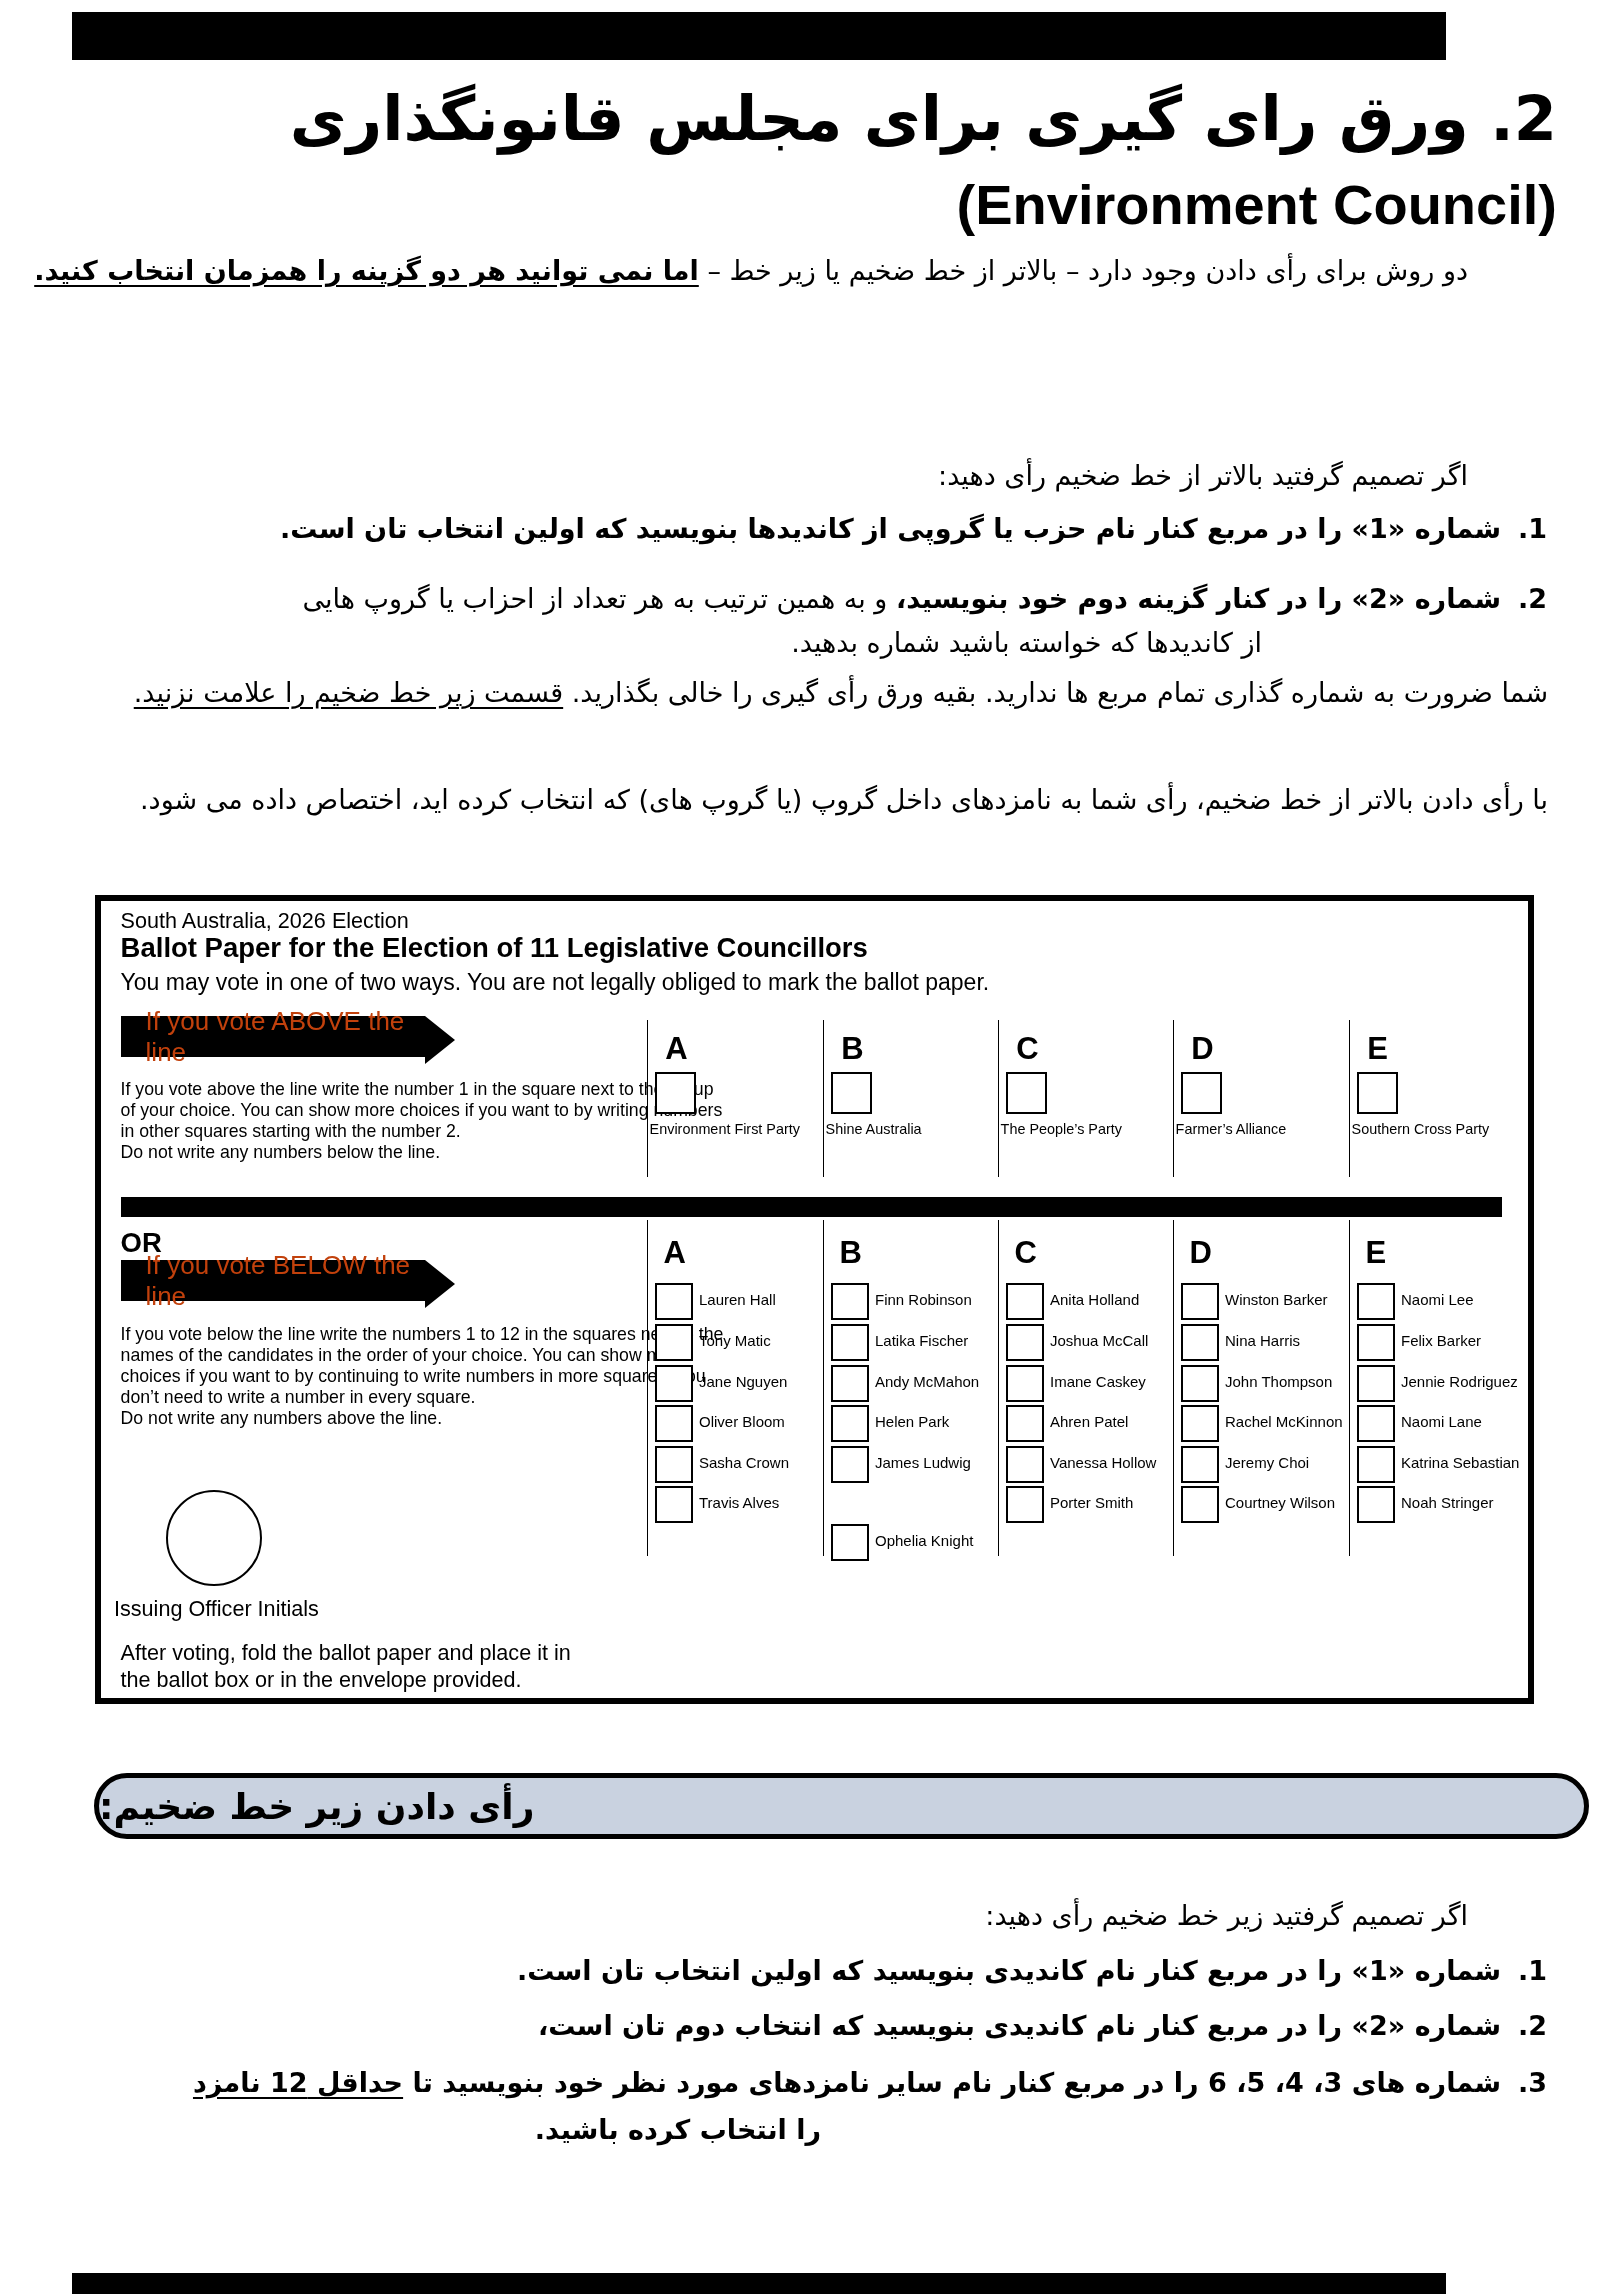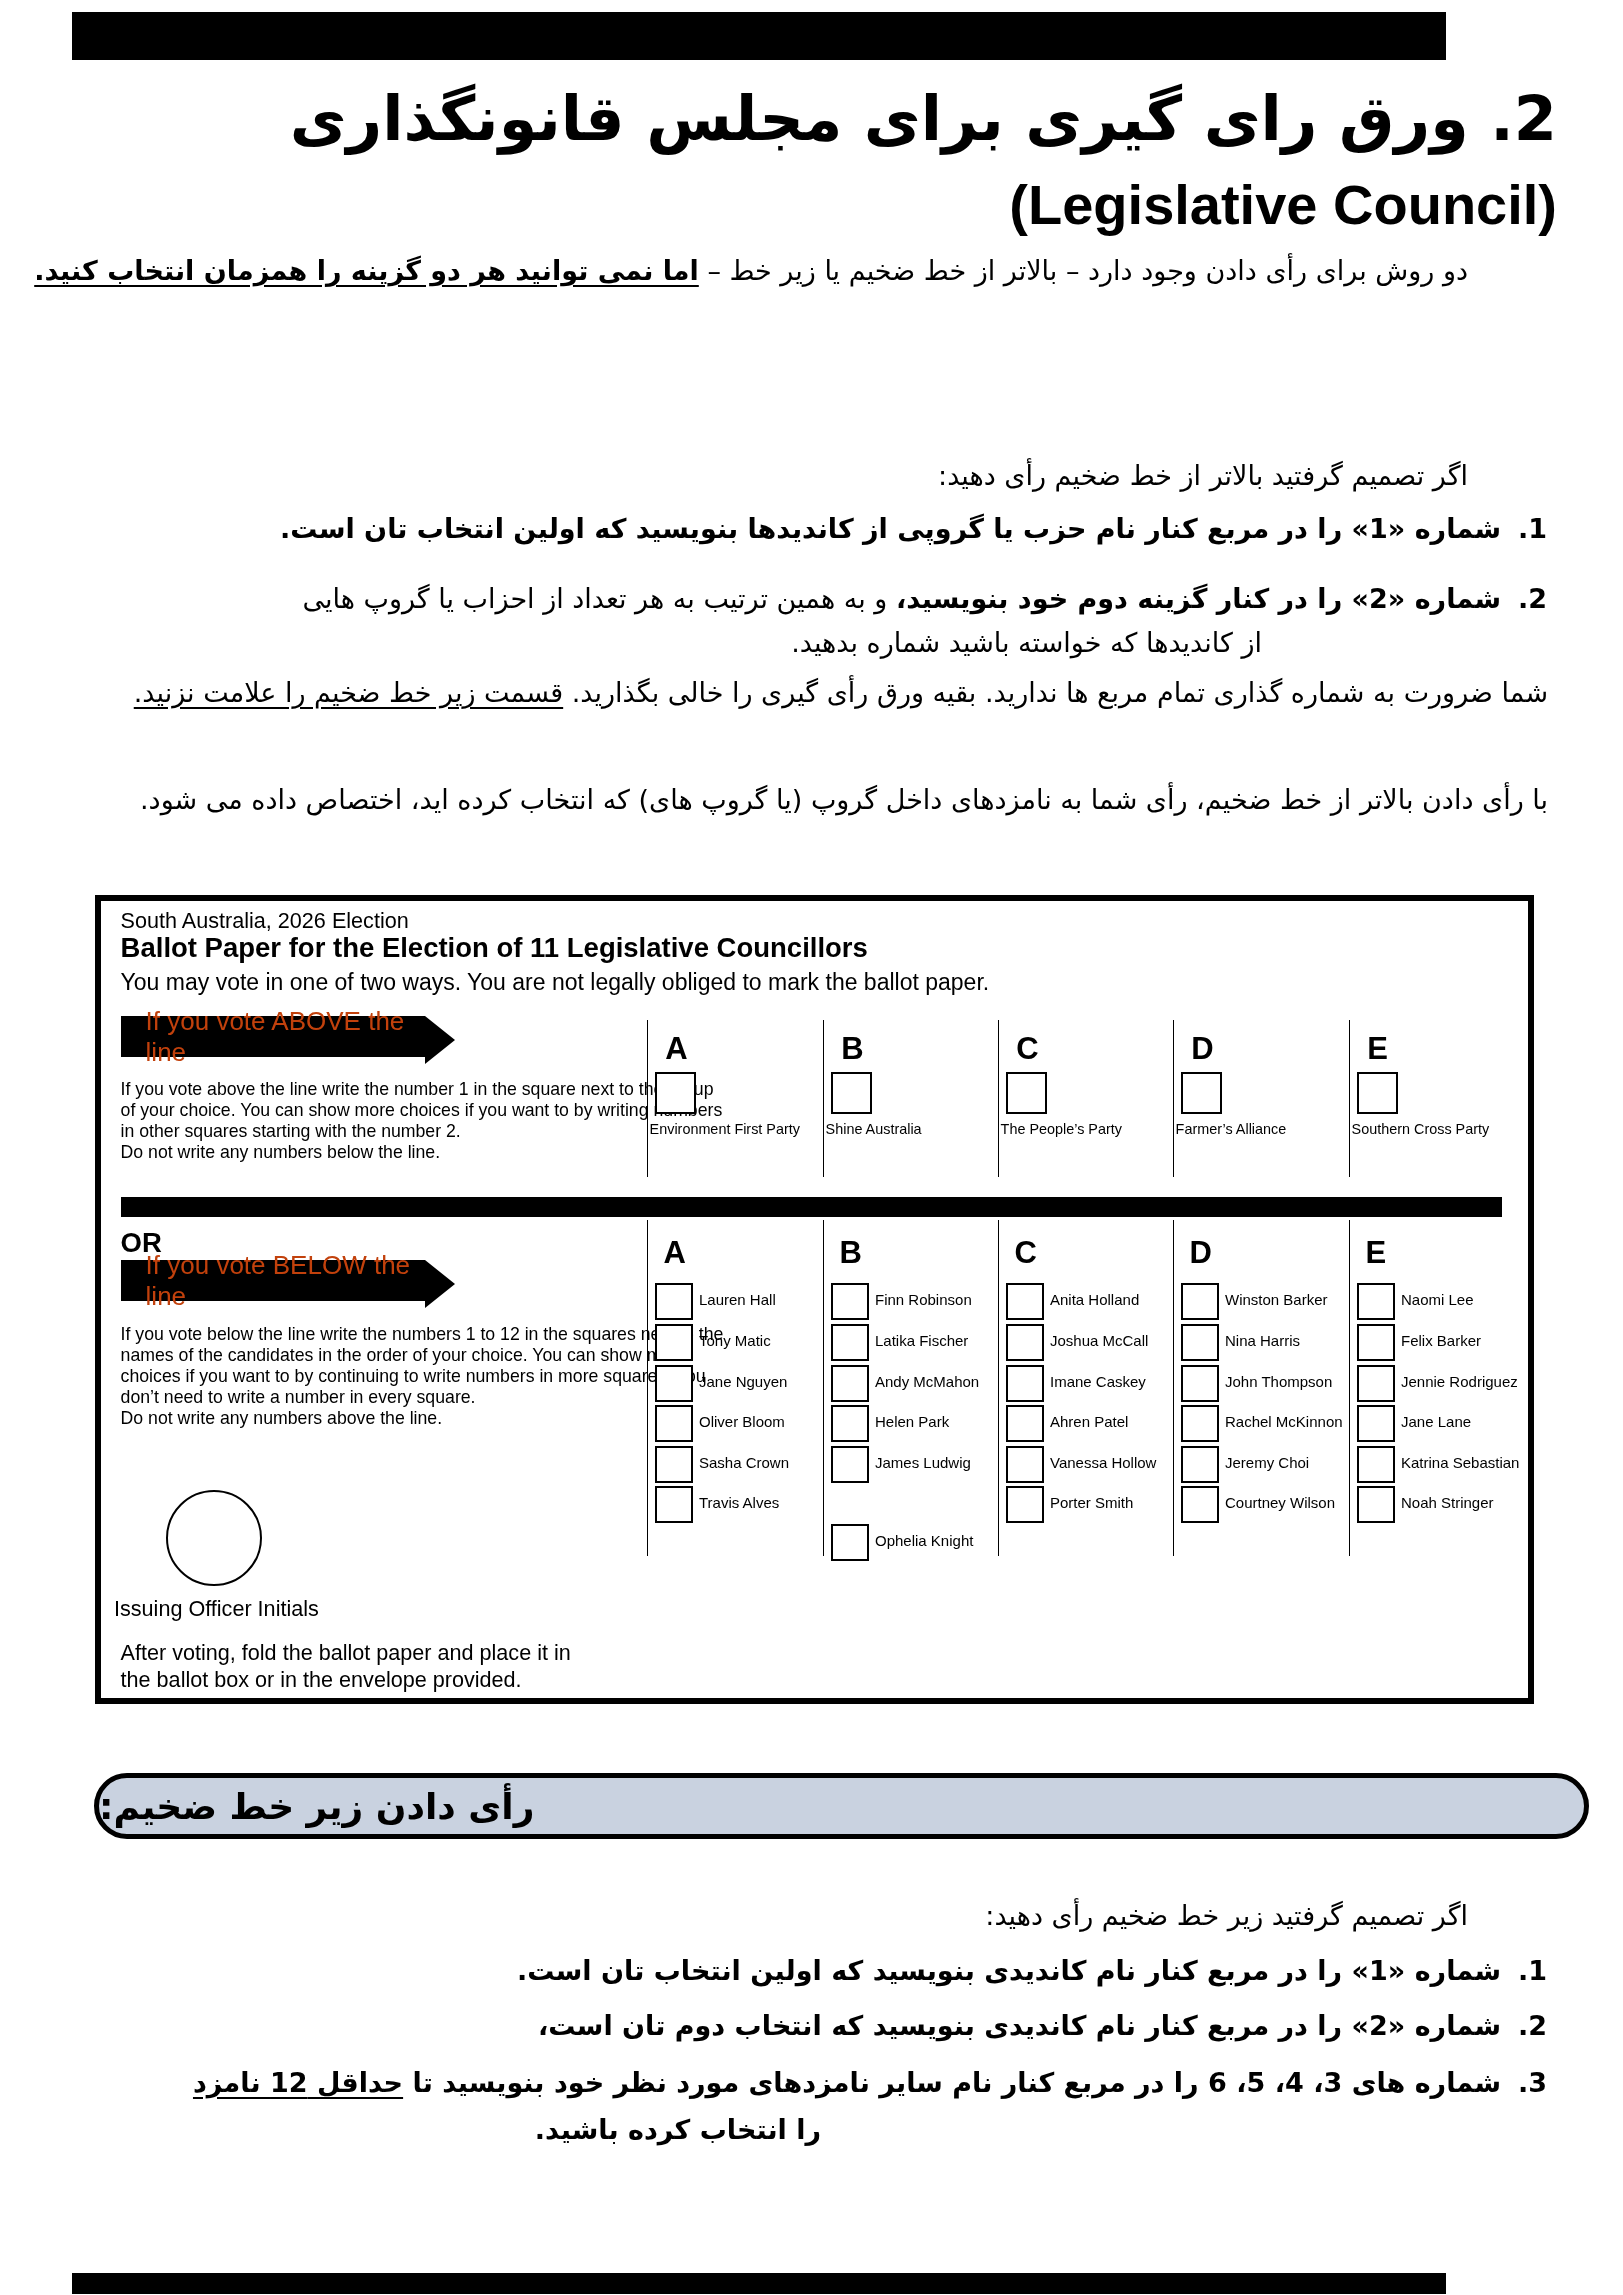--- a/index.html
+++ b/index.html
@@ -46,21 +46,21 @@
 </style>
 </head>
 <body>
 
 <div class="page">
 
   <div class="bar" style="left:72px;top:11.8px;width:1374px;height:48px;"></div>
   <div class="bar" style="left:72px;top:2273px;width:1374px;height:21px;"></div>
 
   <div class="rtl title1">2. ورق رای گیری برای مجلس قانونگذاری</div>
-  <div class="title2">(Legislative Council)</div>
+  <div class="title2">(Environment Council)</div>
 
   <div class="rtl fa intro"><span>دو روش برای رأی دادن وجود دارد – بالاتر از خط ضخیم یا زیر خط – </span><span class="b u">اما نمی توانید هر دو گزینه را همزمان انتخاب کنید.</span></div>
 
 
   <div class="rtl fa" style="top:452px;right:155px;">اگر تصمیم گرفتید بالاتر از خط ضخیم رأی دهید:</div>
 
   <div class="rtl fa b" style="top:505px;right:76px;"><span class="num">1.</span><span>شماره «1» را در مربع کنار نام حزب یا گروپی از کاندیدها بنویسید که اولین انتخاب تان است.</span></div>
 
   <div class="rtl fa" style="top:575px;right:76px;"><span class="num b">2.</span><span class="b">شماره «2» را در کنار گزینه دوم خود بنویسید،</span><span> و به همین ترتیب به هر تعداد از احزاب یا گروپ هایی</span></div>
   <div class="rtl fa" style="top:619px;right:361px;">از کاندیدها که خواسته باشید شماره بدهید.</div>
@@ -246,21 +246,21 @@
       <div class="brow" style="top:89px;">
           <div class="bsq"></div>
           <div class="bname">Felix Barker</div>
         </div>
       <div class="brow" style="top:130px;">
           <div class="bsq"></div>
           <div class="bname">Jennie Rodriguez</div>
         </div>
       <div class="brow" style="top:170px;">
           <div class="bsq"></div>
-          <div class="bname">Jane Lane</div>
+          <div class="bname">Naomi Lane</div>
         </div>
       <div class="brow" style="top:211px;">
           <div class="bsq"></div>
           <div class="bname">Katrina Sebastian</div>
         </div>
       <div class="brow" style="top:251px;">
           <div class="bsq"></div>
           <div class="bname">Noah Stringer</div>
         </div>
     </div>

